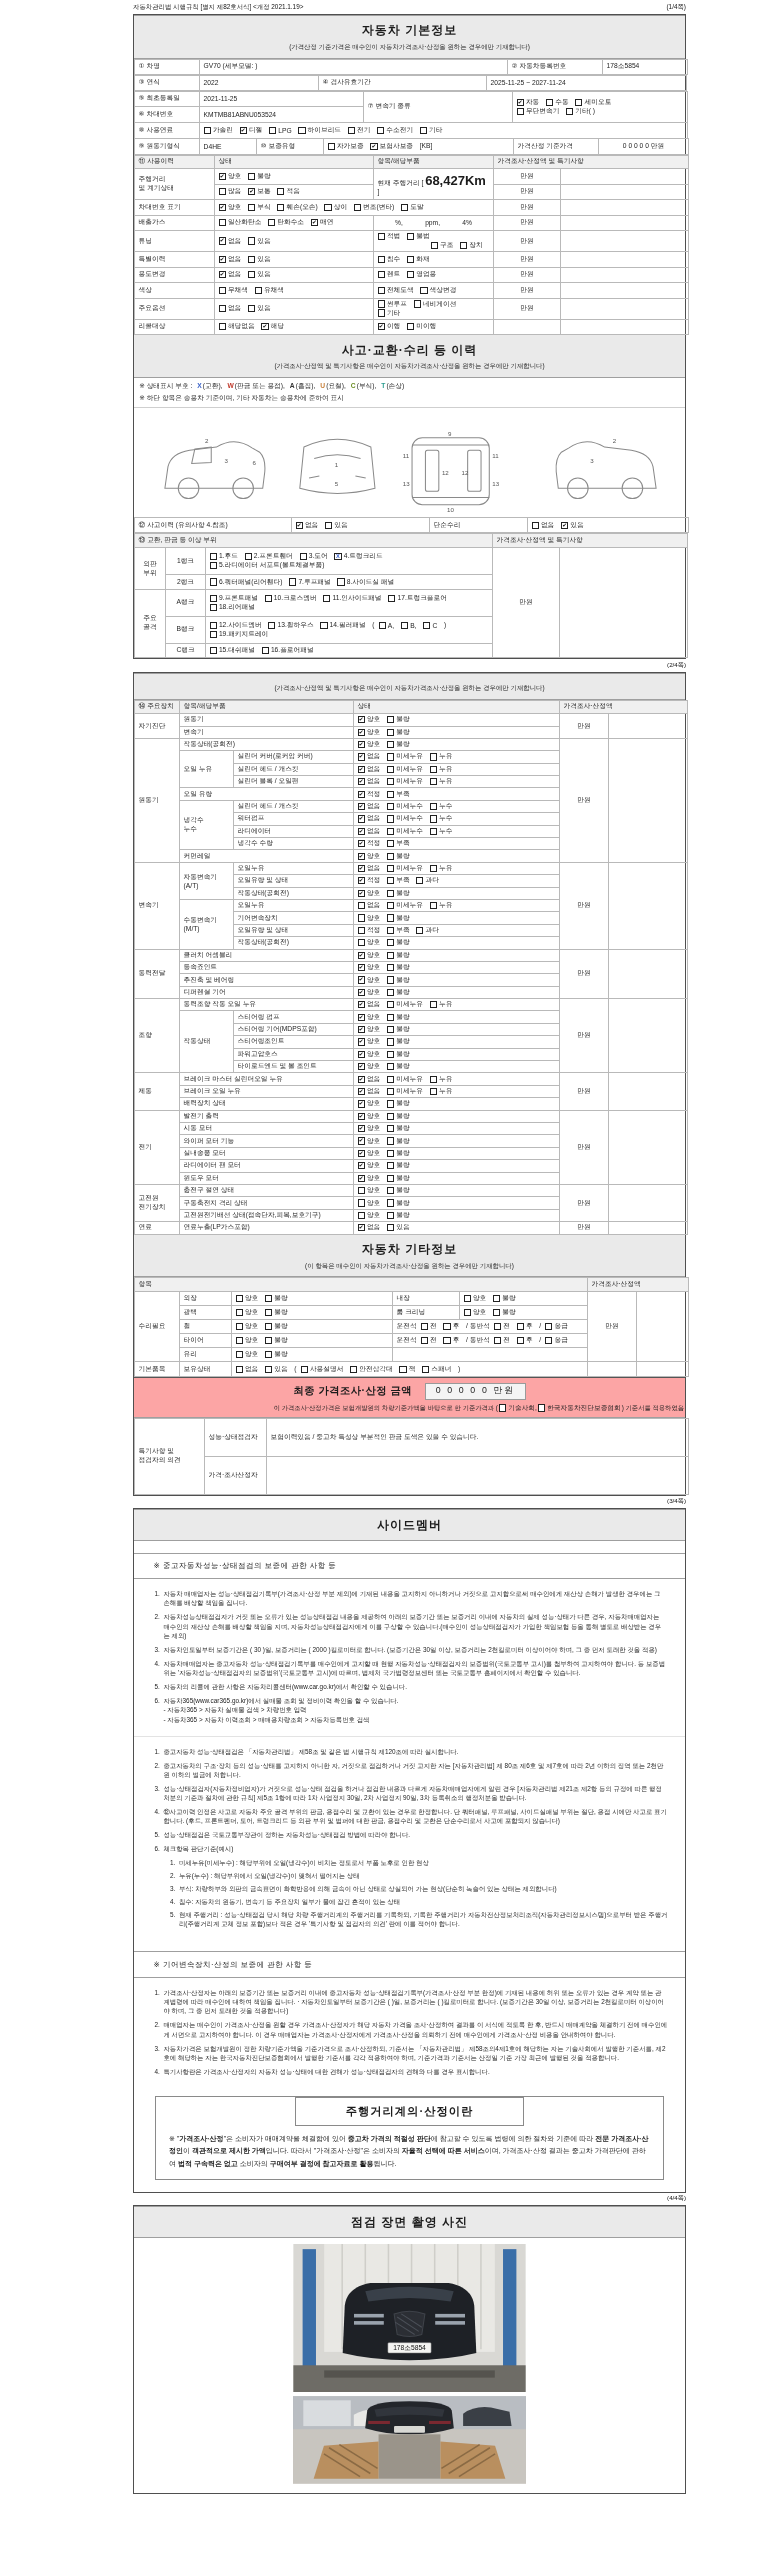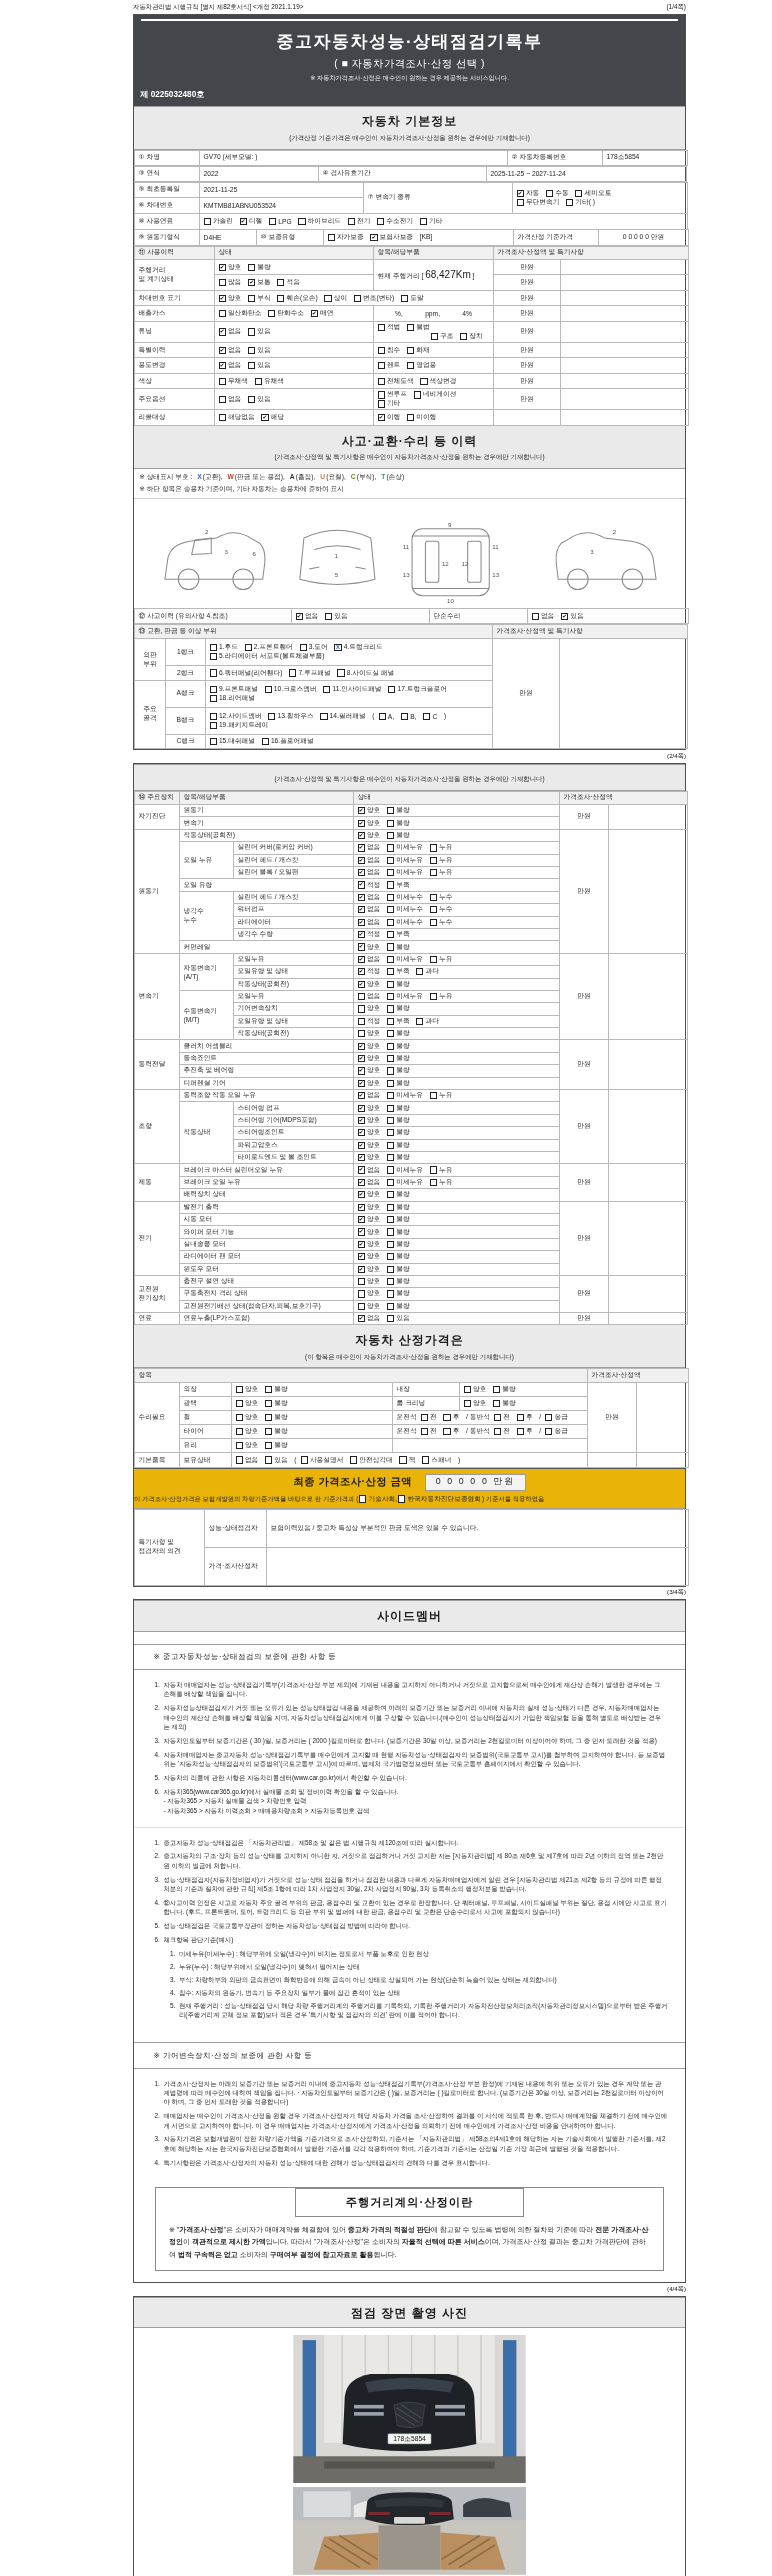--- a/index.html
+++ b/index.html
@@ -39,21 +39,21 @@
   .cbl{font-size:6.7px;}
   .plain{margin-right:4.1px;white-space:nowrap;}
   
   .legend{padding:4.1px 5.2px 1px;font-size:6.7px;}
   .legend .row2{margin-top:2.6px;padding-bottom:3.1px;}
   .lg-l{font-weight:bold;margin:0 1px 0 3.1px;}
   .diagrambox{border-top:0.5px solid #cfcfcf;padding:3.1px 0;}
   
   .gname{white-space:pre-line;text-align:left;}
   
-  .fpbar{background:#eab308;border-top:1px solid #555;border-bottom:0.5px solid #9f9f9f;padding:4.6px 0 4.1px;text-align:left;}
+  .fpbar{background:#fca5a5;border-top:1px solid #555;border-bottom:0.5px solid #9f9f9f;padding:4.6px 0 4.1px;text-align:right;}
   .fp-line{display:flex;justify-content:center;align-items:center;gap:13.4px;}
   .fp-label{font-size:10.3px;font-weight:bold;letter-spacing:0.5px;}
   .fp-value{font-size:8.8px;border:0.5px solid #9a9a9a;background:#f4f4f4;padding:1.5px 9.3px;letter-spacing:2.1px;}
   .fp-note{font-size:6.3px;margin-top:3.6px;}
   .fp-note .cbi{margin-right:1px;}
   .fp-note .plain{margin-right:1px;}
   
   .nblock{padding:5.2px 17.5px 7.2px 15.5px;}
   .ntitle{border-top:0.5px solid #9f9f9f;border-bottom:0.5px solid #9f9f9f;padding:7.2px 19.6px;font-size:7.5px;letter-spacing:0.5px;margin-top:12px;}
   .ni{display:flex;gap:3.6px;font-size:6.4px;line-height:1.46;margin:4.6px 0;}
@@ -63,44 +63,37 @@
   .nsub .ni{margin:3.6px 0;}
   
   .defouter{margin:8.2px 20.6px 11.3px;border:1px solid #8a8a8a;padding:0 13.4px 9.3px;}
   .deftitle{width:227px;margin:-0.5px auto 7.2px;border:1px solid #8a8a8a;background:#fff;text-align:center;
             font-size:11.3px;font-weight:bold;letter-spacing:1px;padding:6.2px 0;}
   .defbody{font-size:7px;line-height:1.75;}
   .defbody b{font-weight:bold;}
   
   .photos{padding:6.2px 0 5.2px;text-align:center;}
   .photos svg{display:block;margin:0 auto 4.1px;}
-  .km{font-size:10px;font-weight:normal;}
+  .km{font-size:13px;font-weight:bold;}
   .opin td{font-size:6.7px;}
   .smallcell{font-size:6.4px;}
   svg text{font-family:"Liberation Sans","DejaVu Sans",sans-serif;}
 </style>
 </head>
 <body>
 
 <div class="wrap">
 
   <div class="topmeta">
     <span>자동차관리법 시행규칙 [별지 제82호서식] &lt;개정 2021.1.19&gt;</span>
     <span>(1/4쪽)</span>
   </div>
 
   <div class="pagebox">
 
-    <div class="titleblock">
-      <div class="stripe"></div>
-      <div class="t-main">중고자동차성능·상태점검기록부</div>
-      <div class="t-sub">( ■ 자동차가격조사·산정 선택 )</div>
-      <div class="t-note">※ 자동차가격조사·산정은 매수인이 원하는 경우 제공하는 서비스입니다.</div>
-      <div class="docno">제 0225032480호</div>
-    </div>
 
     <div class="sechead">
       <h2>자동차 기본정보</h2>
       <div class="sub">(가격산정 기준가격은 매수인이 자동차가격조사·산정을 원하는 경우에만 기재합니다)</div>
     </div>
 
     <table>
       <colgroup>
           <col style="width:65px">
           <col style="width:308px">
@@ -1142,21 +1135,21 @@
                 <span class="cb"></span>
                 <span class="cbl">있음</span>
               </span></td>
             <td class="price" rowspan="1">만원</td>
             <td rowspan="1"></td>
           </tr>
         </tbody>
     </table>
 
     <div class="sechead" style="border-top:none">
-      <h2>자동차 산정가격은</h2>
+      <h2>자동차 기타정보</h2>
       <div class="sub">(이 항목은 매수인이 자동차가격조사·산정을 원하는 경우에만 기재합니다)</div>
     </div>
     <table>
       <colgroup>
           <col style="width:45px">
           <col style="width:52px">
           <col style="width:161px">
           <col style="width:67px">
           <col style="width:128px">
           <col style="width:49px">

